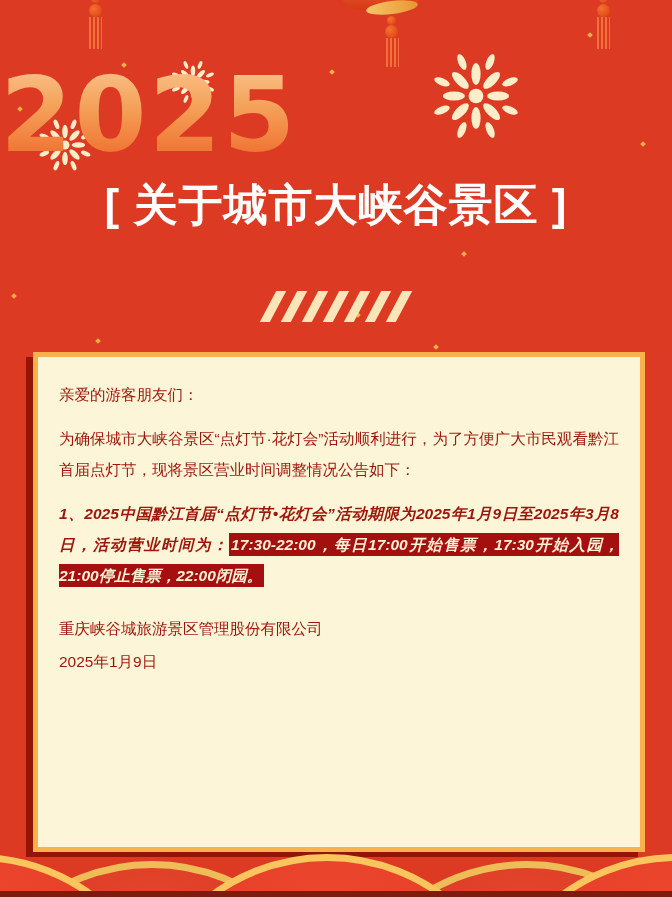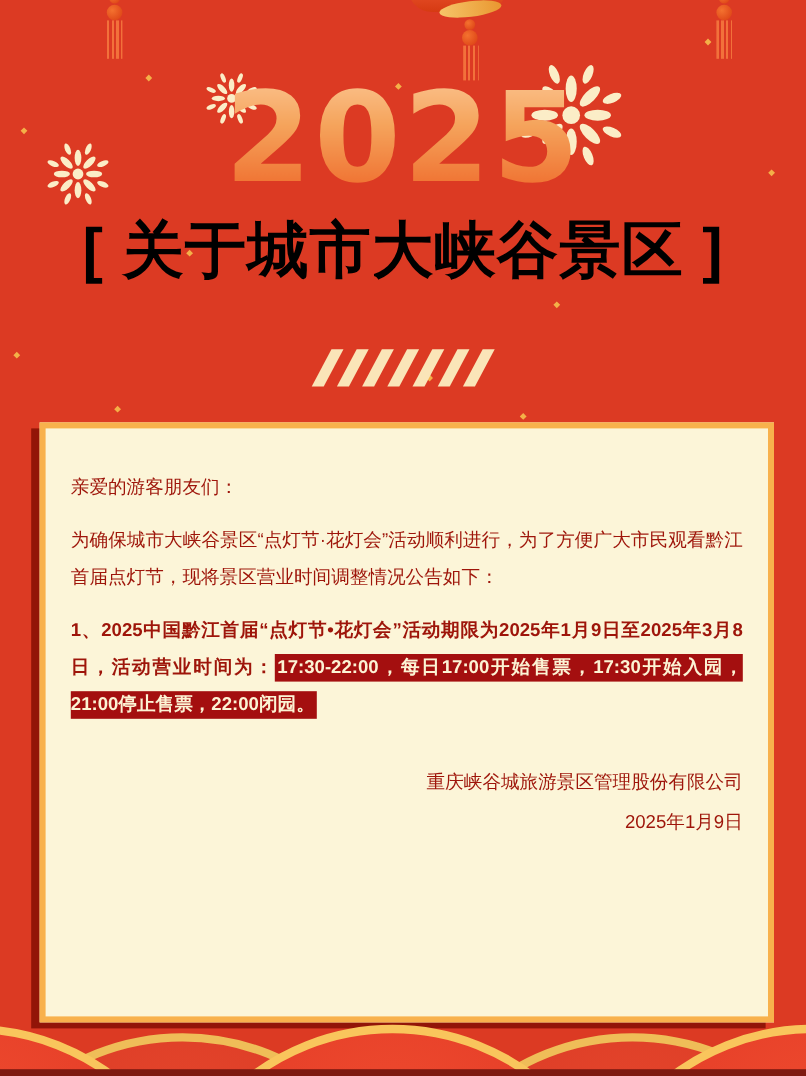--- a/index.html
+++ b/index.html
@@ -22,51 +22,51 @@
   .lantern .knob1{position:absolute;left:47px;top:26px;width:9px;height:9px;border-radius:50%;background:radial-gradient(circle at 35% 35%,#F4722F,#D93B12);}
   .lantern .knob2{position:absolute;left:45px;top:35px;width:13px;height:13px;border-radius:50%;background:radial-gradient(circle at 35% 35%,#F4722F,#D93B12);}
   .lantern .strings{position:absolute;left:46px;top:48px;width:13px;height:29px;
     background:repeating-linear-gradient(90deg,#F2713B 0 2px,rgba(0,0,0,0) 2px 4px);}
 
   .firework{position:absolute;color:#FBEDC7;}
   .sparkle{position:absolute;width:4px;height:4px;background:#F6BE4D;transform:rotate(45deg);opacity:.9;}
 
   
   .year{
-    position:absolute;top:58px;left:0;right:0;text-align:center;
+    position:absolute;top:58px;left:0;right:0;text-align:left;
     font-size:104px;line-height:1.1;font-weight:bold;letter-spacing:2px;
     font-family:"DejaVu Sans","Liberation Sans",sans-serif;
     background:linear-gradient(180deg,#FCC795 0%,#F5A45C 40%,#EE6224 100%);
     -webkit-background-clip:text;background-clip:text;color:transparent;
   }
   .title1{
     position:absolute;top:176px;left:0;right:0;text-align:center;
-    font-size:51px;font-weight:800;color:#000000;letter-spacing:1px;line-height:1.3;
+    font-size:44px;font-weight:800;color:#ffffff;letter-spacing:1px;line-height:1.3;
   }
   .title2{
     position:absolute;top:245px;left:0;right:0;text-align:center;
     font-size:30px;font-weight:800;color:#FAF2D6;letter-spacing:2px;
   }
   .slashes{position:absolute;top:291px;left:0;right:0;display:flex;justify-content:center;gap:11px;}
   .slash{width:10px;height:31px;background:#FAE5B8;transform:skewX(-28deg);}
 
   
   .card{
     position:absolute;left:33px;top:352px;width:602px;height:490px;
     background:#FCF5D8;border:5px solid #F8B14C;
     box-shadow:-7px 5px 0 #921508;
   }
   .card-inner{
     padding:22px 21px 0;color:#9E150A;font-size:15.5px;line-height:2;
     text-align:justify;
   }
-  .card-inner p{margin:12px 0 13px;}
-  .para-bold{font-weight:bold;}
+  .card-inner p{margin:0 0 13px;}
+  .para-bold{font-weight:bold;font-style:italic;}
   .hl{background:#A40F0F;color:#FCF3D4;font-weight:bold;padding:3px 2px;}
-  .sign{margin-top:34px;text-align:right;}
+  .sign{margin-top:22px;}
   .sign div{line-height:2.1;}
 
   
   .scallops{position:absolute;left:0;bottom:0;width:672px;height:46px;}
   .scallop{
     position:absolute;width:380px;height:380px;border-radius:50%;
     border:7px solid #F9C55C;
     background:radial-gradient(circle at 50% 20%,#EE4A2E 0%,#E23A26 55%,#D93220 100%);
   }
   .scallop::before{

